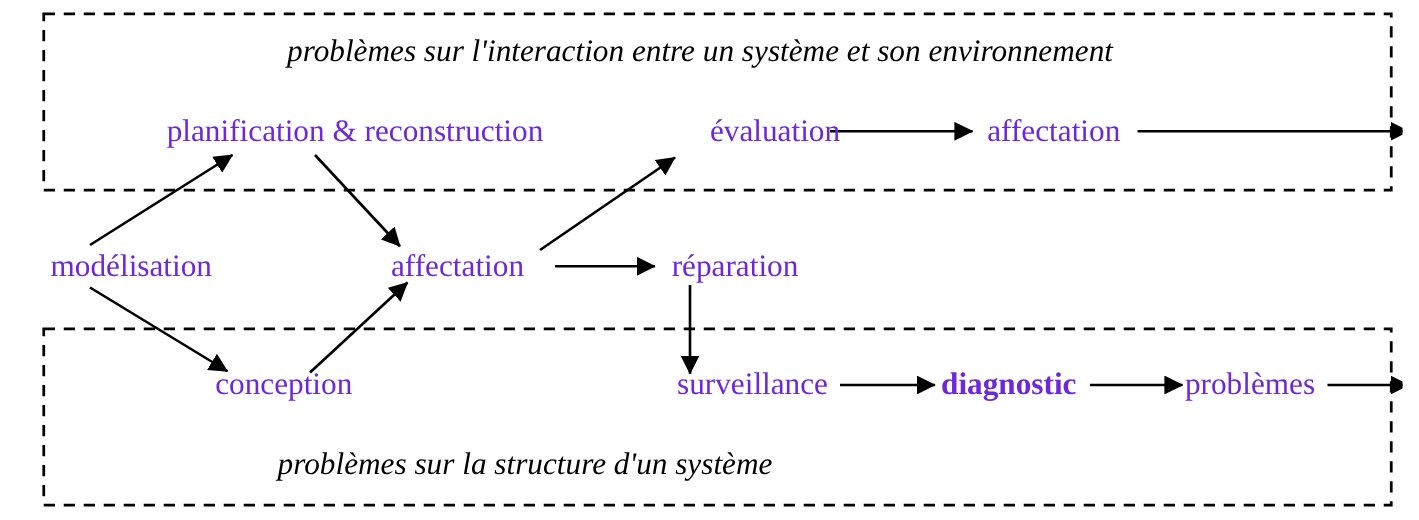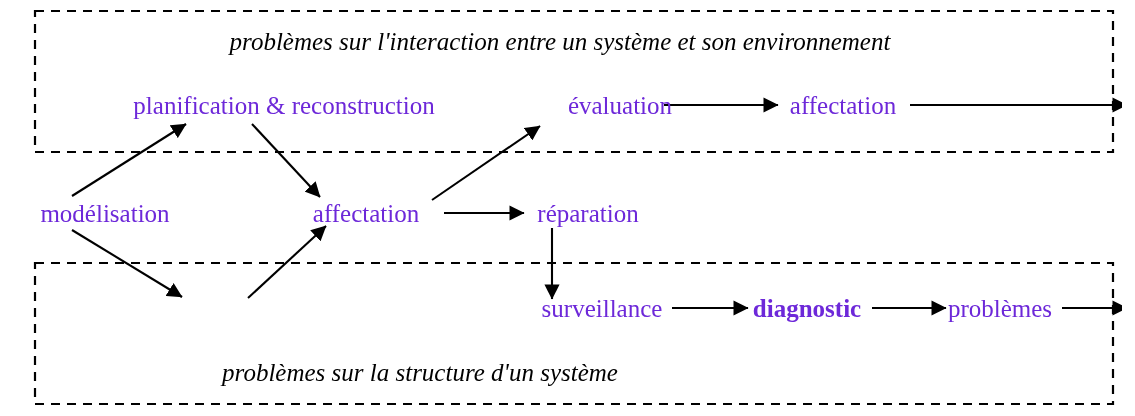--- a/index.html
+++ b/index.html
@@ -80,20 +80,21 @@
   </svg>
 
   <div class="group-title" style="left:560px; top:41px;">problèmes sur l'interaction entre un système et son environnement</div>
 
   <div class="group-title" style="left:420px; top:372px;">problèmes sur la structure d'un système</div>
 
   <div class="node-label" style="left:65px; top:213px;margin-left:40px;">modélisation</div>
 
   <div class="node-label" style="left:284px; top:105px;">planification &amp; reconstruction</div>
 
+  <div class="node-label" style="left:227px; top:308px;">conception</div>
 
   <div class="node-label" style="left:366px; top:213px;">affectation</div>
 
   <div class="node-label" style="left:594px; top:105px;margin-left:26px;">évaluation</div>
 
   <div class="node-label" style="left:843px; top:105px;">affectation</div>
 
   <div class="node-label" style="left:588px; top:213px;">réparation</div>
 
   <div class="node-label" style="left:602px; top:308px;">surveillance</div>

